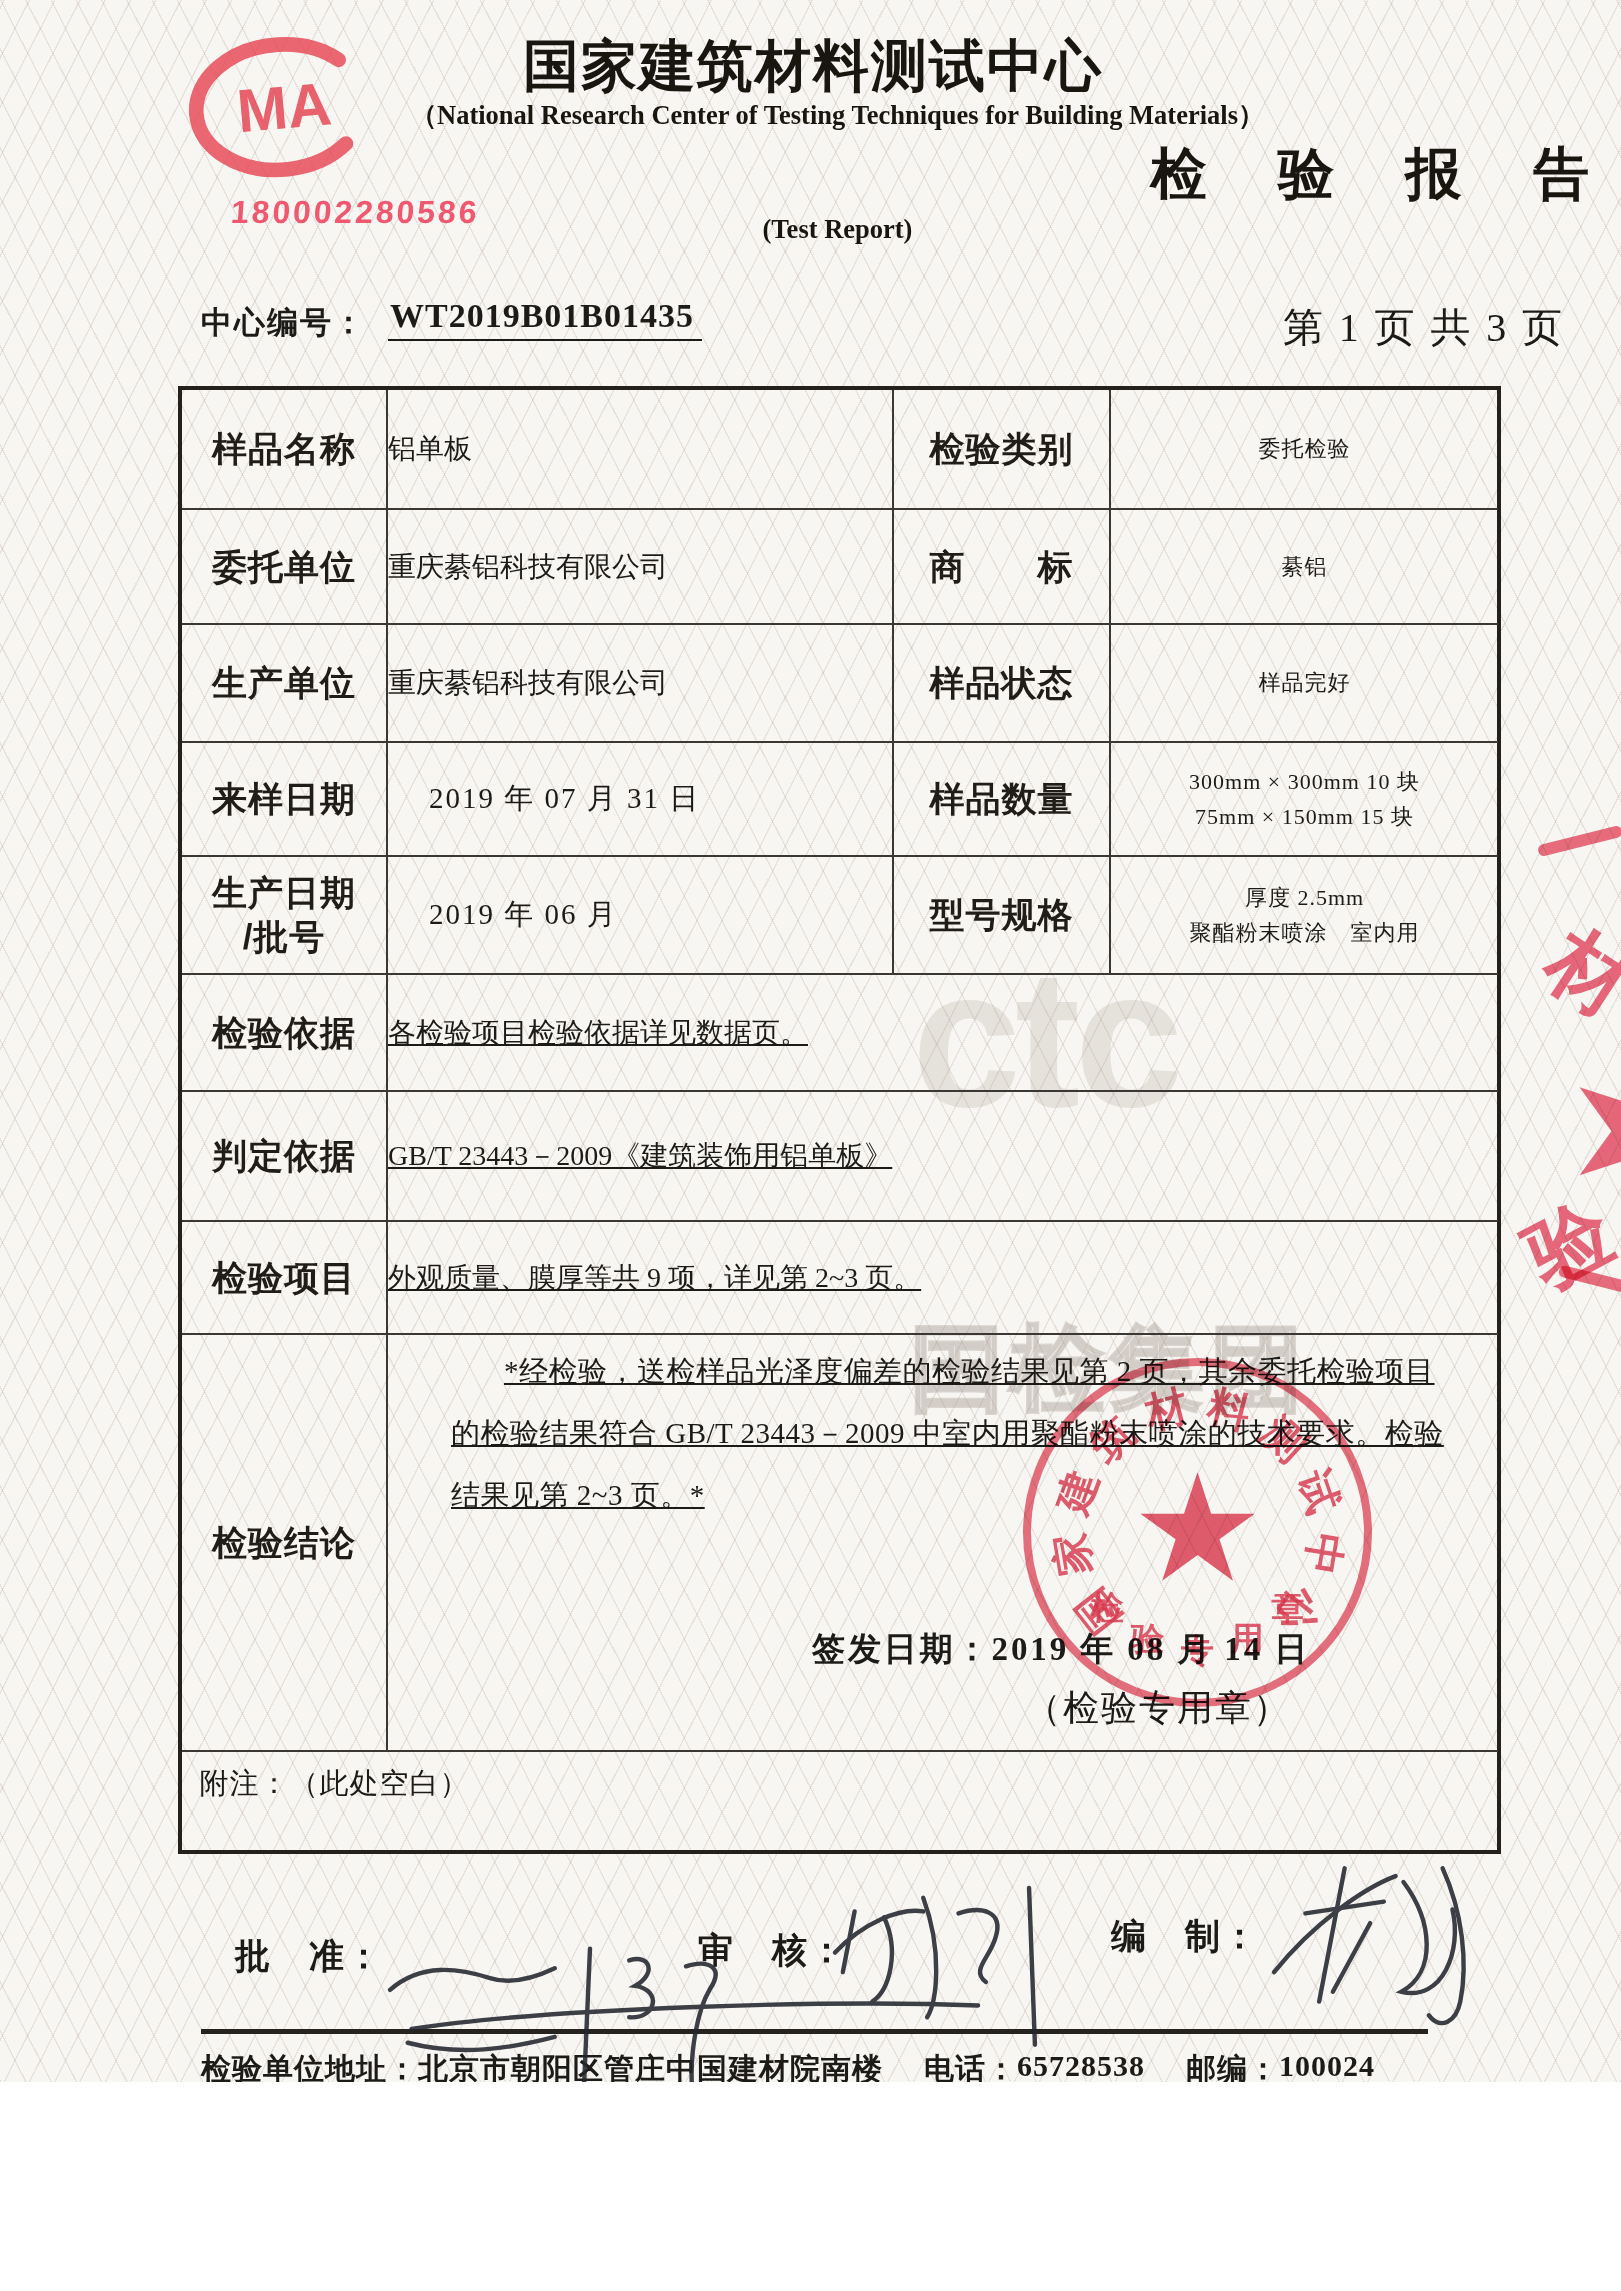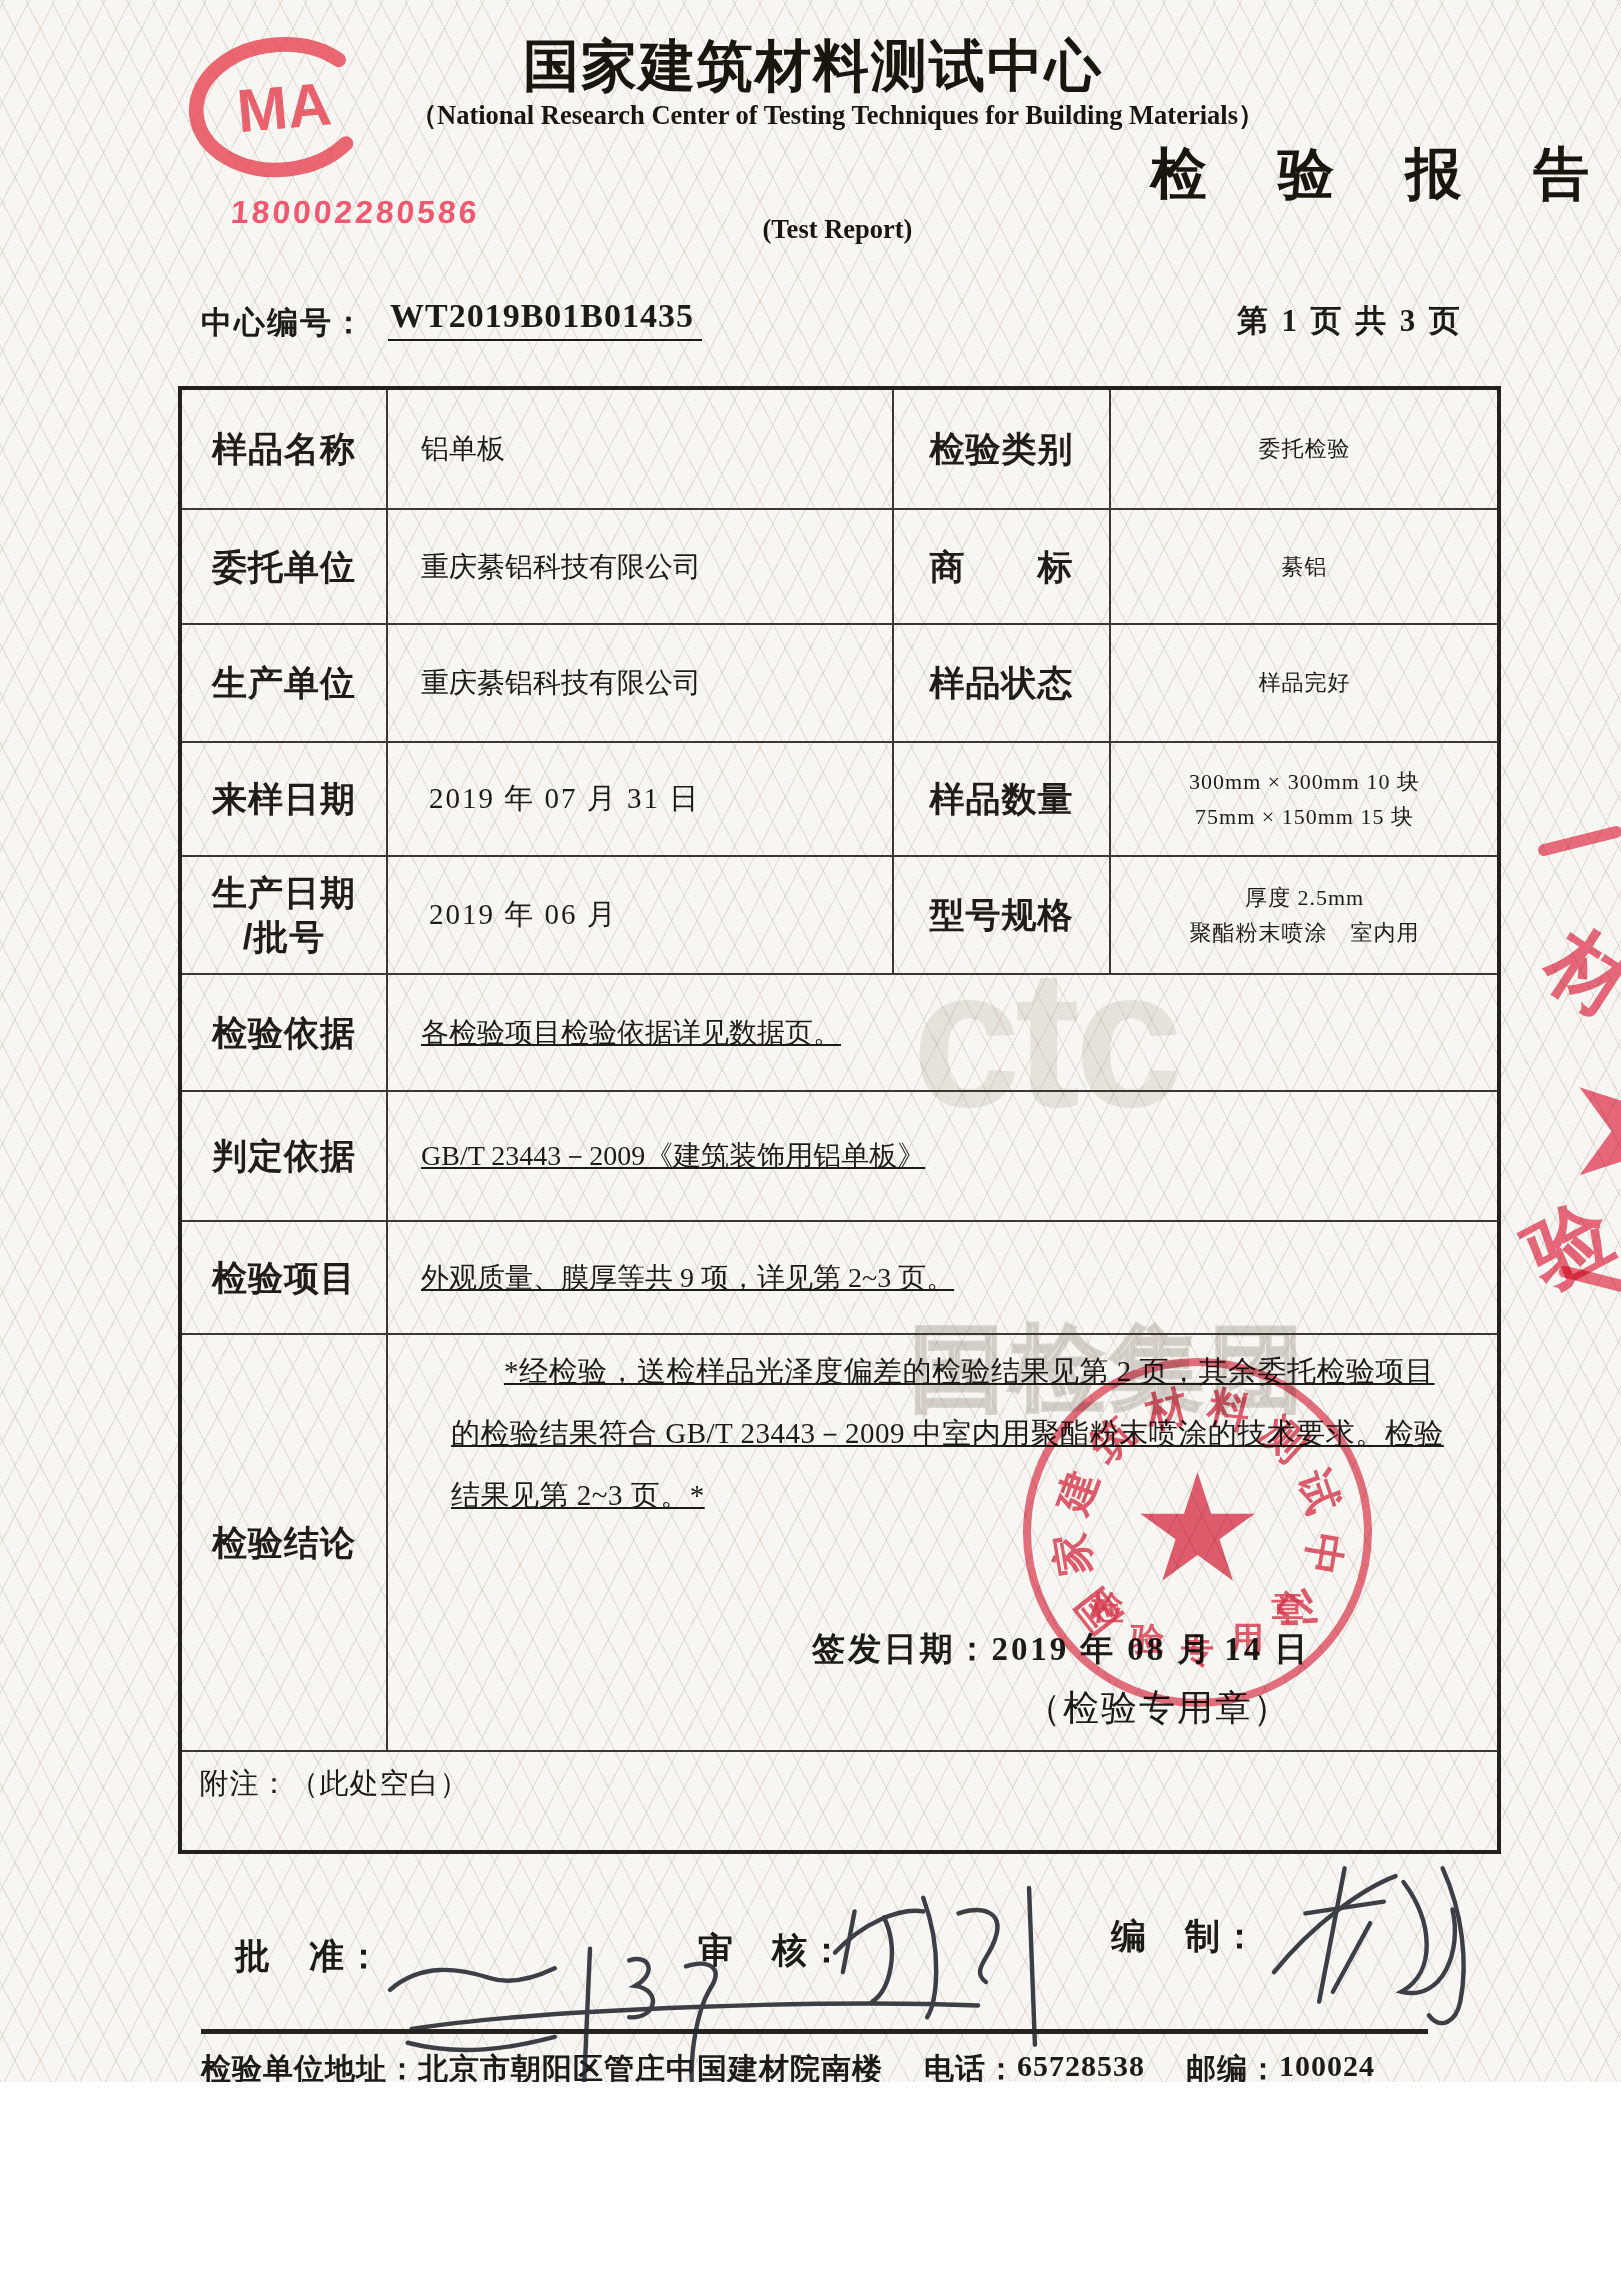--- a/index.html
+++ b/index.html
@@ -18,42 +18,42 @@
     font-weight:bold;font-size:32px;letter-spacing:2.9px;color:#ef586f;transform:skewX(-4deg);}
   .org-cn{left:29px;top:29px;width:1568px;text-align:center;font-family:"Liberation Sans","DejaVu Sans",sans-serif;
     font-weight:bold;font-size:56px;letter-spacing:2px;color:#18160f;}
   .org-en{left:29px;top:97px;width:1617px;text-align:center;font-weight:bold;font-size:26.5px;color:#18160f;}
   .report-cn{left:29px;top:137px;width:1568px;text-align:right;font-family:"Liberation Sans","DejaVu Sans",sans-serif;
     font-weight:bold;font-size:56px;letter-spacing:7.8px;color:#18160f;}
   .report-en{left:29px;top:214px;width:1617px;text-align:center;font-weight:bold;font-size:26.5px;color:#18160f;}
   .center-no-label{left:201px;top:302px;font-weight:bold;font-size:31px;letter-spacing:2px;}
   .center-no-value{left:388px;top:297px;font-weight:bold;font-size:34px;letter-spacing:1px;
     border-bottom:2.9px solid #1d1b18;padding:0 7.8px 3.9px 2px;}
-  .page-indicator{left:1237px;top:300px;font-weight:bold;font-size:31px;letter-spacing:2.9px;}
+  .page-indicator{left:1283px;top:300px;font-weight:normal;font-size:40px;letter-spacing:2.9px;}
   
   .wm-ctc{left:912px;top:926px;font-family:"Liberation Sans","DejaVu Sans",sans-serif;font-weight:bold;
     font-size:196px;letter-spacing:-5.9px;color:rgba(174,166,155,.26);z-index:0;}
   .wm-group{left:910px;top:1306px;font-family:"Liberation Sans","DejaVu Sans",sans-serif;font-weight:bold;
     font-size:94px;letter-spacing:5.9px;color:rgba(172,164,153,.16);
     -webkit-text-stroke:2.5px rgba(168,160,150,.38);z-index:0;}
   
   .report-table{
     left:178px;top:386px;width:1315px;height:1460px;
     display:grid;z-index:1;
     grid-template-columns:206px 506px 217px 387px;
     grid-template-rows:120px 115px 118px 114px 118px 117px 130px 113px 417px 101px;
     border:4.9px solid #24211d;box-sizing:content-box;
   }
   .cell{border-right:2px solid #3b3833;border-bottom:2px solid #3b3833;box-sizing:border-box;
     display:flex;align-items:center;}
   .cell.lastcol{border-right:none;}
   .cell.lastrow{border-bottom:none;}
   .lab{justify-content:center;font-family:"Liberation Sans","DejaVu Sans",sans-serif;
     font-weight:bold;font-size:35px;letter-spacing:1px;color:#201d19;text-align:center;line-height:1.25;}
-  .val-l{padding-left:33px;font-size:28px;}
+  .val-l{font-size:28px;}
   .val-date{padding-left:41px;font-size:29px;letter-spacing:2px;}
   .val-c{justify-content:center;text-align:center;font-size:22px;letter-spacing:1px;line-height:1.6;}
   .span3{grid-column:2/5;text-decoration:underline;}
   .span4{grid-column:1/5;}
   .concl-cell{position:relative;display:block;padding:19.6px 19.6px 0 63px;font-size:29px;}
   .concl-line{line-height:32px;margin-bottom:30px;letter-spacing:0.5px;}
   .concl-indent{margin-left:53px;}
   .issue-date{position:absolute;left:424px;top:292px;font-weight:bold;font-size:33px;letter-spacing:2.9px;}
   .seal-note{position:absolute;left:637px;top:349px;font-size:36px;letter-spacing:2px;}
   .note-cell{align-items:flex-start;padding:11.8px 0 0 17.6px;font-size:29px;letter-spacing:1px;}

